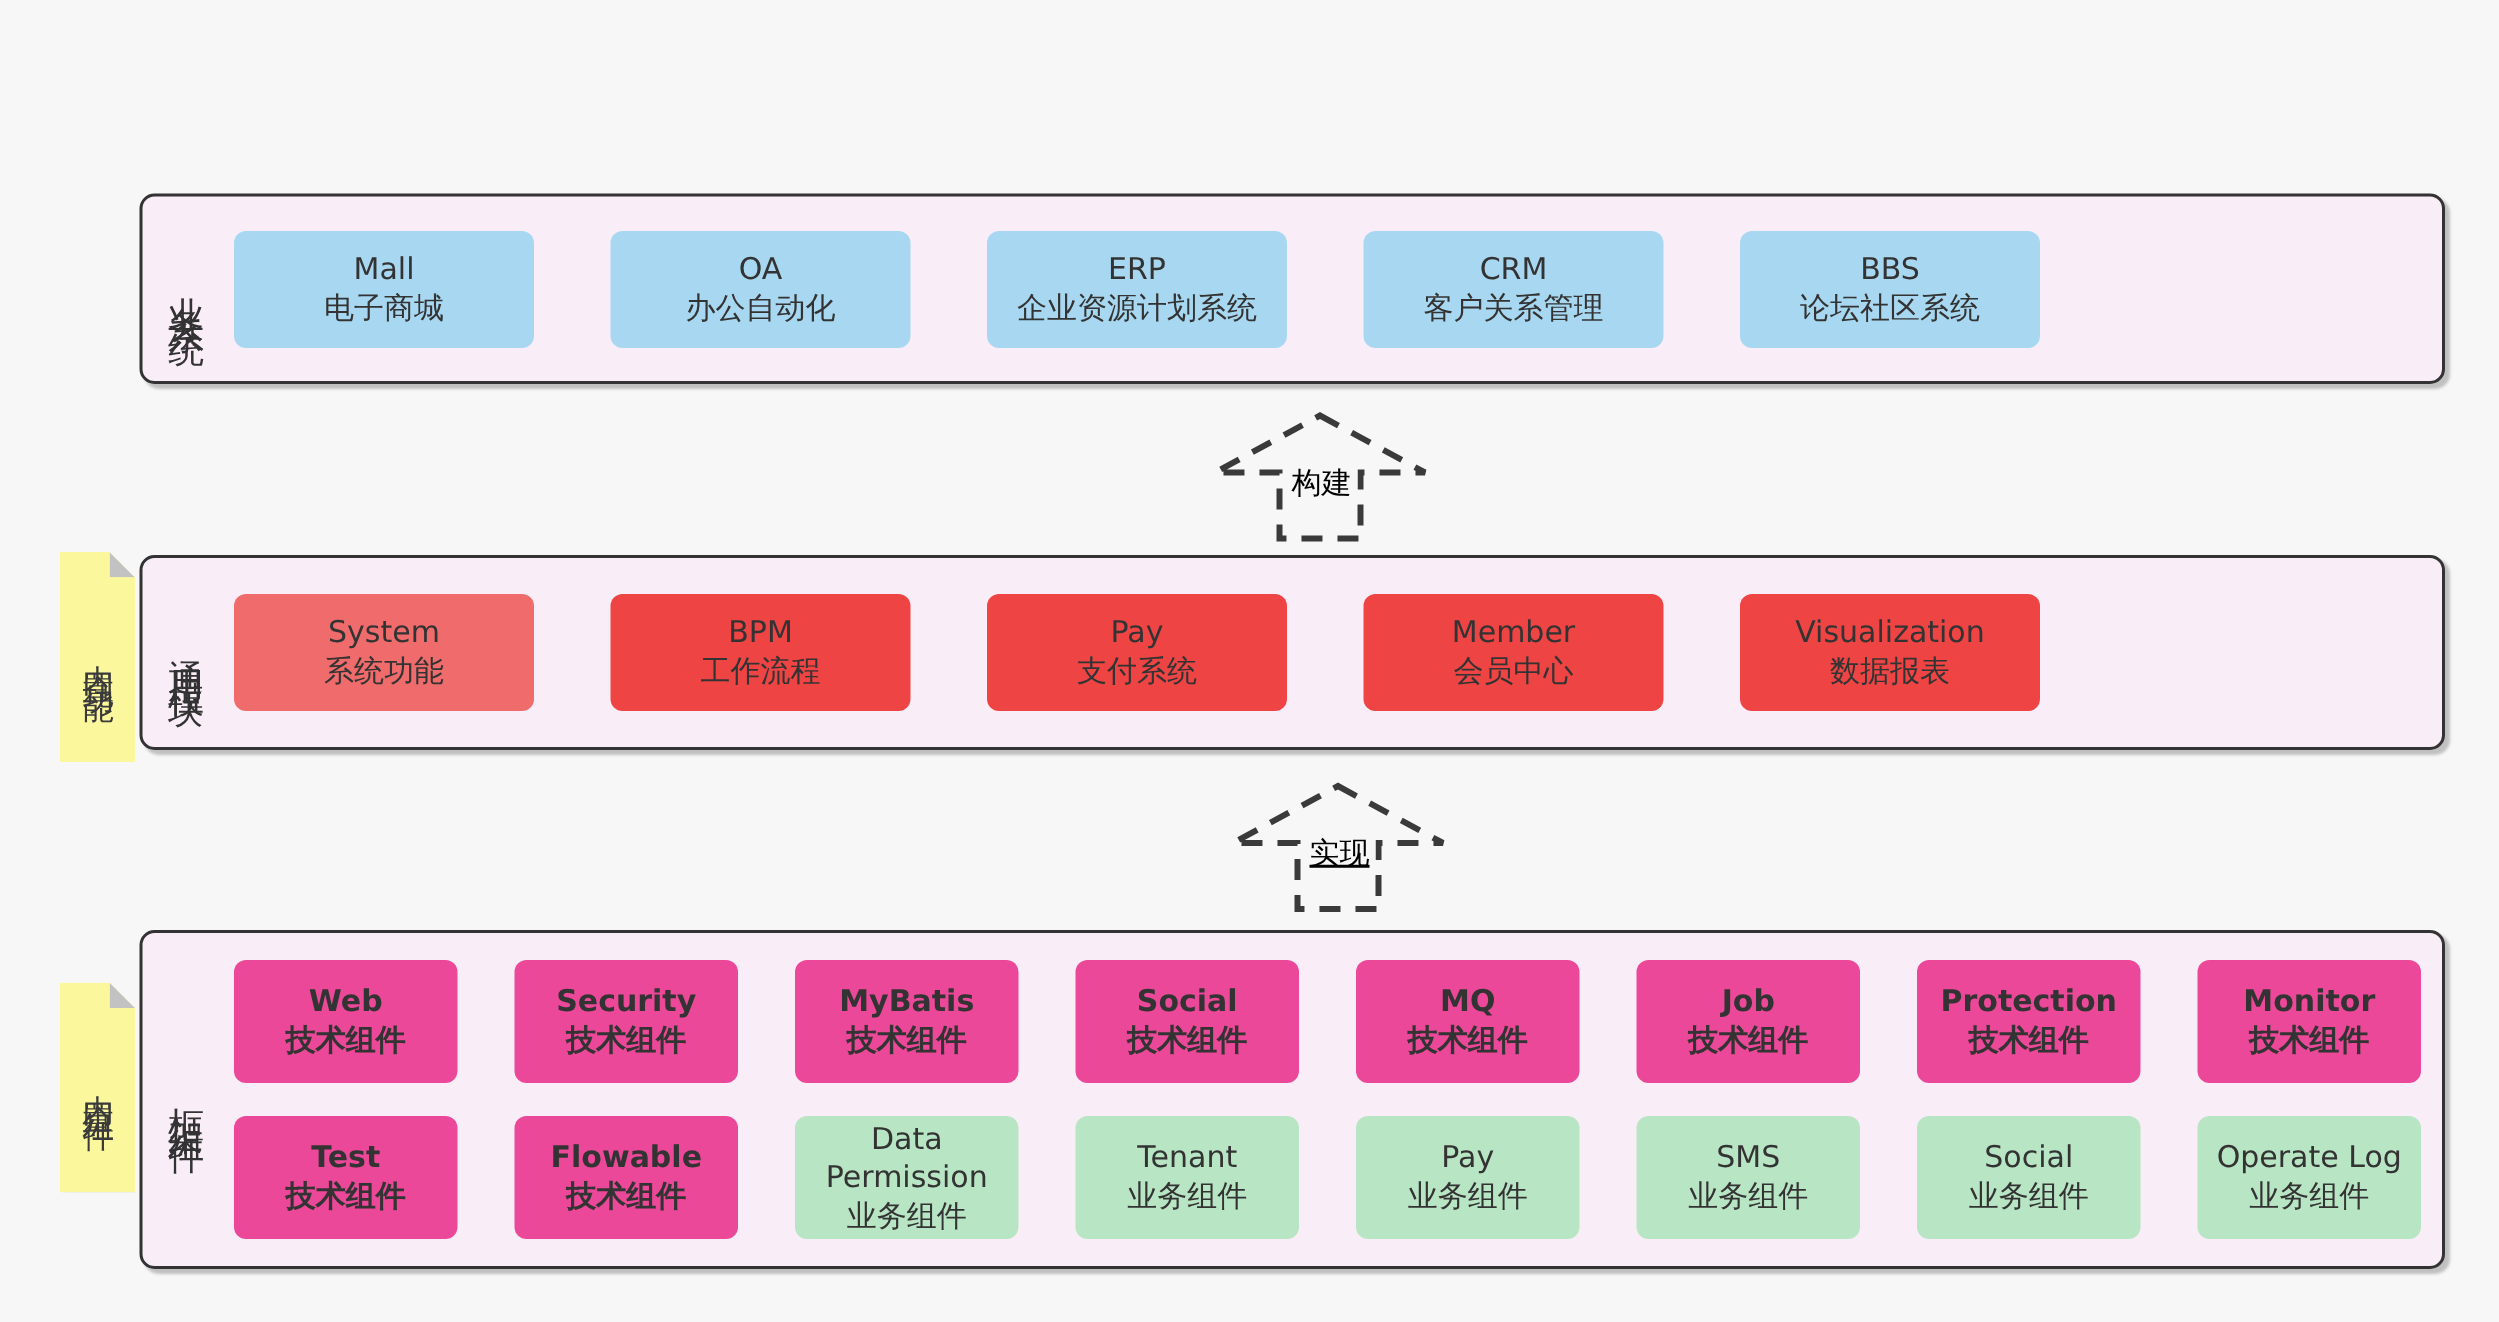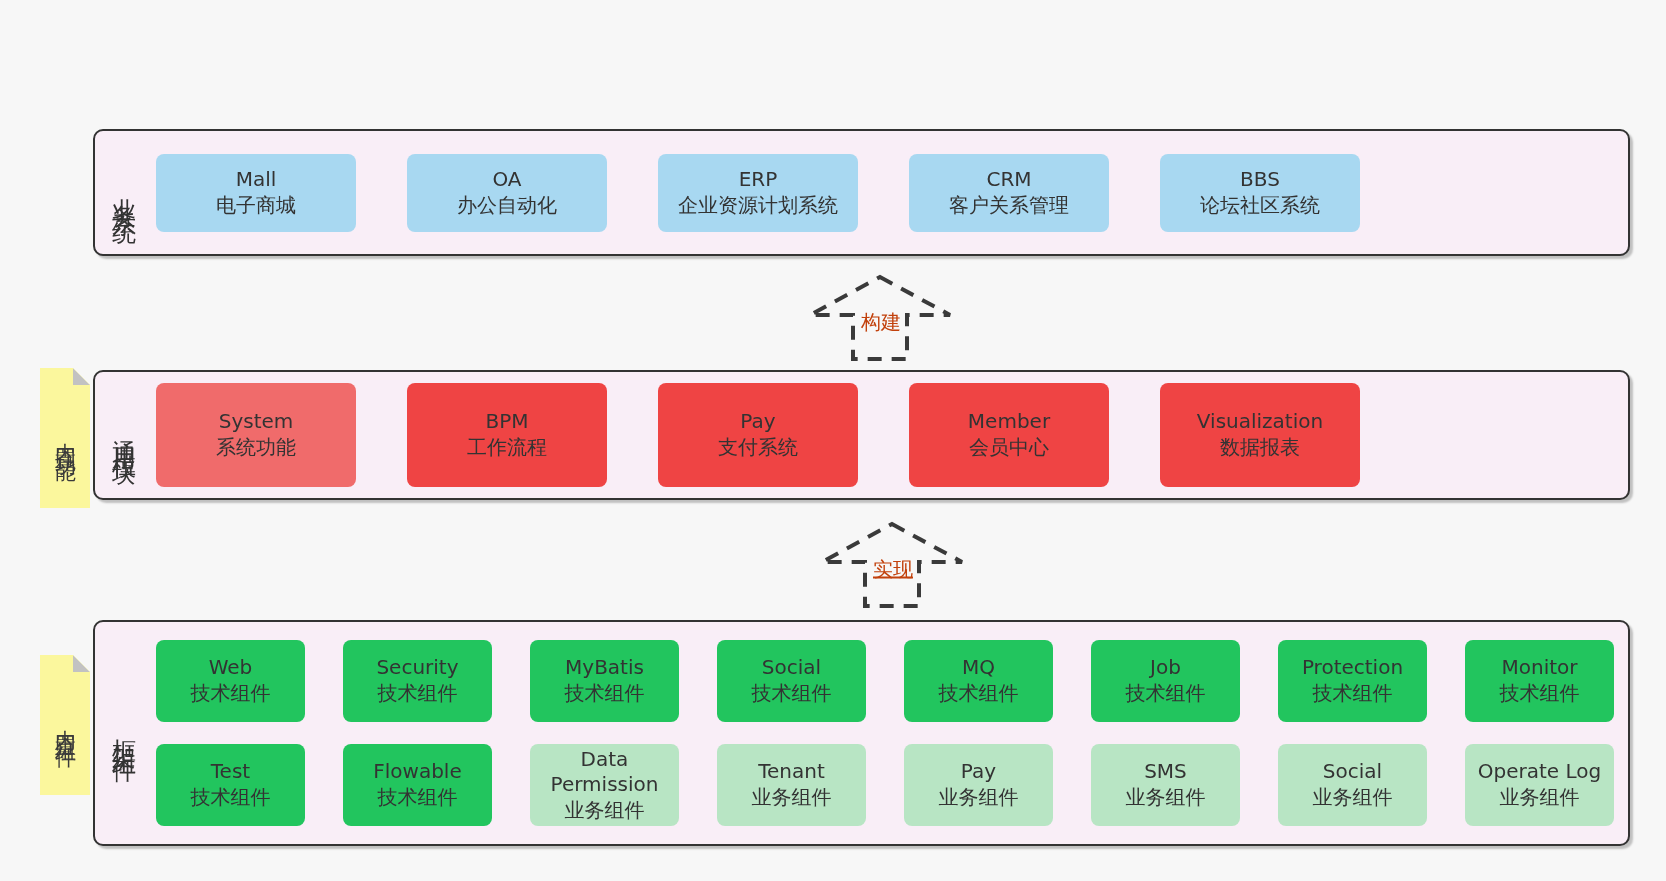--- a/index.html
+++ b/index.html
@@ -33,30 +33,30 @@
   .box-row{
     position:absolute;left:61px;top:50%;transform:translateY(-50%);
     display:flex;gap:51px;
   }
   .box{
     box-sizing:border-box;border-radius:8px;padding:12px 8px;
     display:flex;flex-direction:column;align-items:center;justify-content:center;
     text-align:center;font-size:20px;line-height:1.28;color:#333;
   }
   .box-6{width:200px;height:78px;}
-  #layer-modules .box-6{height:104px;}
+  #layer-modules .box-6{height:78px;}
 
   .box-grid{position:absolute;left:61px;top:18px;display:flex;flex-direction:column;gap:22px;}
   .box-row-8{display:flex;gap:38px;}
   .box-8{width:149px;height:82px;padding:2px 5px;}
 
   .c-blue  {background:#a8d8f1;}
   .c-red   {background:#f06b6b;}
   .c-pink  {background:#ef4444;}
-  .c-green {background:#22c55e;}
+  .c-green {background:#ec4899;font-weight:bold;}
   .c-lgreen{background:#b8e5c4;}
 
   
   .note{
     position:absolute;left:40px;width:50px;height:140px;
     background:#fbf79d;z-index:1;
     box-shadow:2px 2px 2px rgba(0,0,0,0.15);
     clip-path:polygon(0 0,calc(100% - 17px) 0,100% 17px,100% 100%,0 100%);
     display:flex;align-items:center;justify-content:center;
   }
@@ -75,21 +75,21 @@
   
   .arrow-svg{position:absolute;width:148px;height:90px;z-index:1;}
   #arrow-build{left:806px;top:273px;}
   #arrow-impl {left:818px;top:520px;}
   .arrow-shape{
     fill:none;stroke:#3a3a3a;stroke-width:4;
     stroke-dasharray:14 10;stroke-linejoin:miter;
   }
   .arrow-label{
     position:absolute;z-index:3;background:#f7f7f7;
-    font-size:20px;color:#c2410c;padding:1px 4px;white-space:nowrap;
+    font-size:20px;color:#000000;padding:1px 4px;white-space:nowrap;
     transform:translate(-50%,-50%);
   }
   #arrow-build-label{left:881px;top:322px;}
   #arrow-impl-label {left:893px;top:569px;text-decoration:underline;}
 </style>
 </head>
 <body>
 
 <div class="canvas">
 

